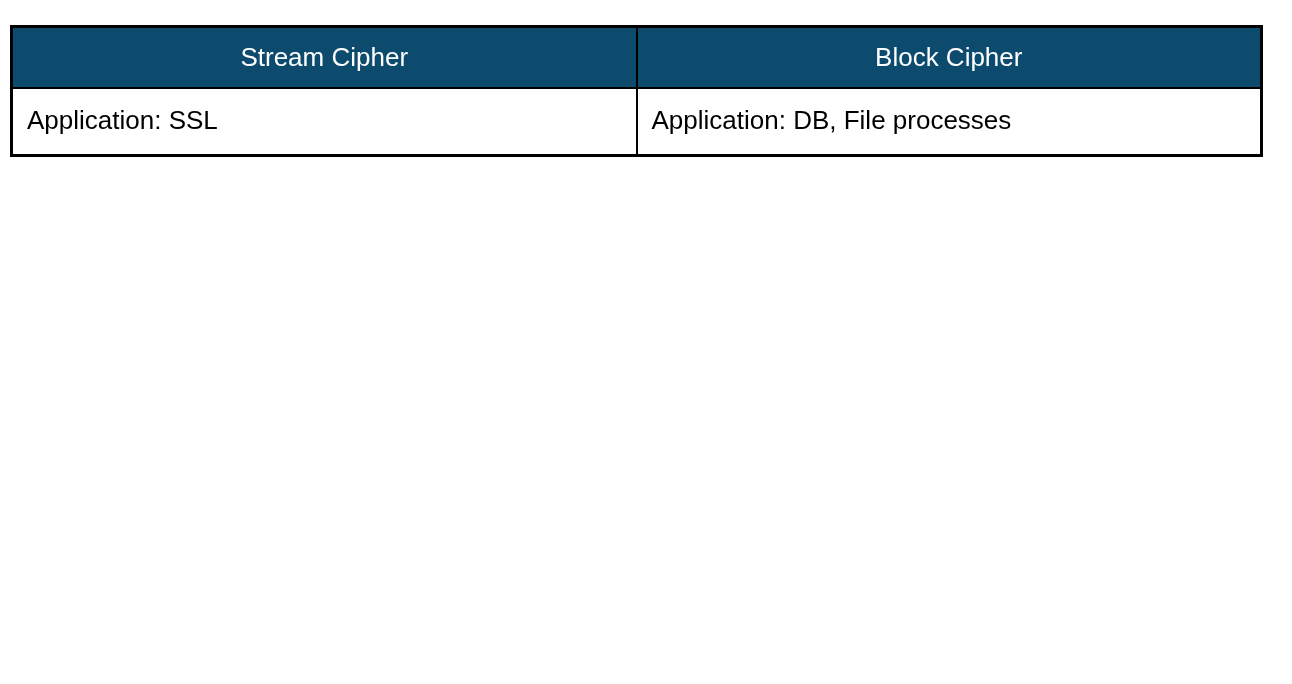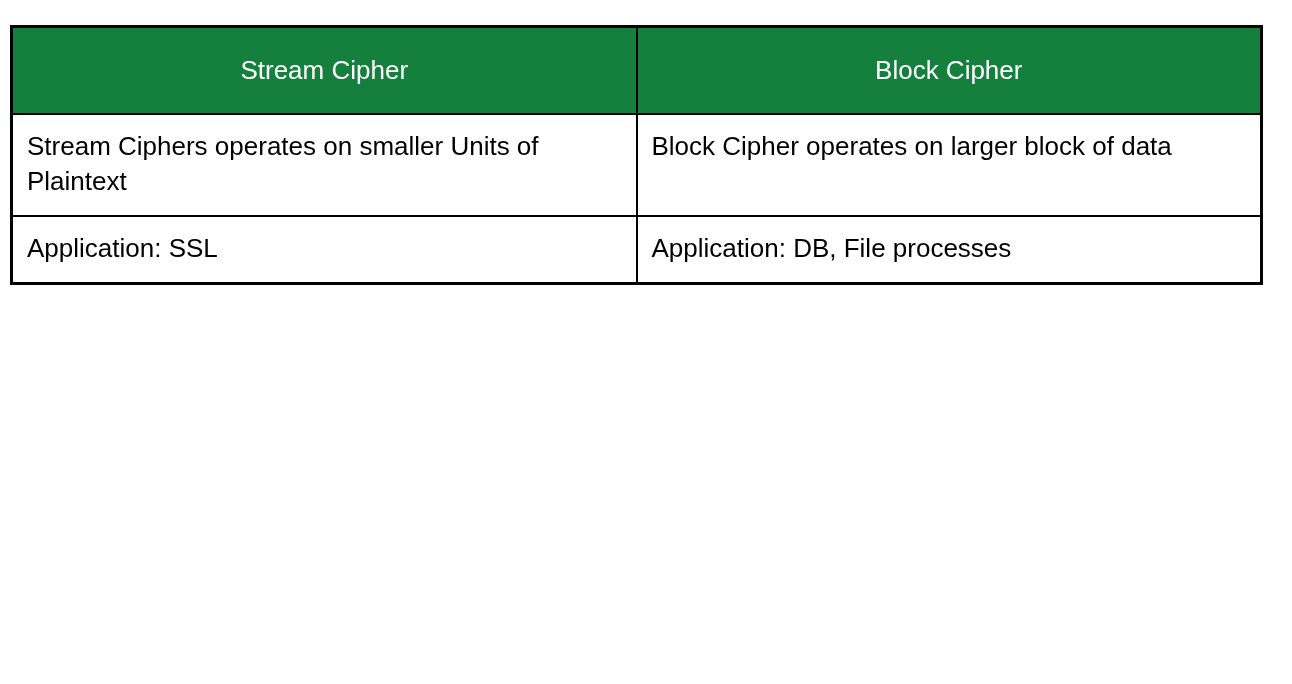--- a/index.html
+++ b/index.html
@@ -28,26 +28,26 @@
 
   table.compare th,
   table.compare td {
     border: 2px solid #000000;
     font-size: 26px;
     line-height: 35px;
     color: #000000;
   }
 
   table.compare th {
-    background: #15803d;
+    background: #0c4a6e;
     color: #ffffff;
     font-weight: normal;
     text-align: center;
     height: 61px;
-    padding: 25px 14px;
+    padding: 12px 14px;
   }
 
   table.compare td {
     text-align: left;
     vertical-align: top;
     padding: 14px 14px 16px 14px;
   }
 </style>
 </head>
 <body>
@@ -59,22 +59,18 @@
       <col style="width:625px">
     </colgroup>
     <thead>
       <tr>
         <th>Stream Cipher</th>
         <th>Block Cipher</th>
       </tr>
     </thead>
     <tbody>
       <tr>
-        <td>Stream Ciphers operates on smaller Units of Plaintext</td>
-        <td>Block Cipher operates on larger block of data</td>
-      </tr>
-      <tr>
         <td>Application: SSL</td>
         <td>Application: DB, File processes</td>
       </tr>
     </tbody>
   </table>
 </div>
 
 </body></html>

